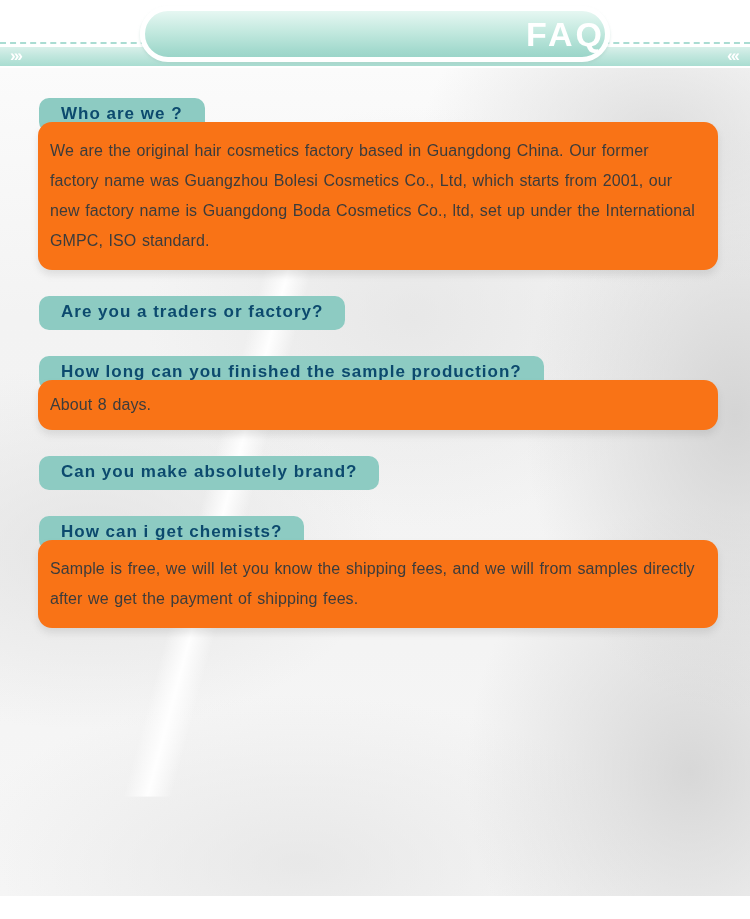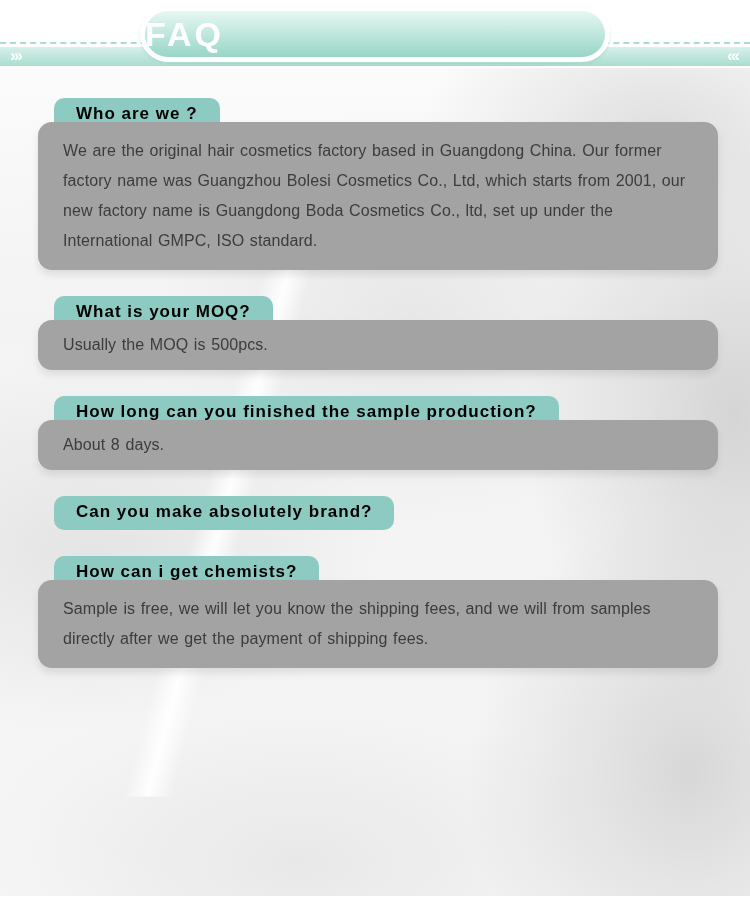--- a/index.html
+++ b/index.html
@@ -40,47 +40,47 @@
     color:#ffffff; font-weight:bold; font-size:17px; letter-spacing:-2px;
   }
   .arrows.left  { left:10px; }
   .arrows.right { right:12px; }
   .title-pill {
     position:absolute; left:50%; top:6px; transform:translateX(-50%);
     width:470px; height:56px;
     border:5px solid #ffffff; border-radius:28px;
     background:linear-gradient(180deg, #e6f7f2 0%, #c3e9df 45%, #a4dace 85%, #9bd5c9 100%);
     box-shadow:0 2px 3px rgba(160,200,190,.4);
-    text-align:left;
+    text-align:right;
   }
   .title-pill .title-text {
     display:inline-block; line-height:46px;
     font-size:34px; font-weight:bold; color:#ffffff; letter-spacing:3px;
   }
 
   
   .faq-list { position:absolute; left:38px; top:68px; width:680px; padding-top:30px; }
   .qa + .qa { margin-top:26px; }
   .q-label {
     position:relative; z-index:1;
     display:inline-block;
-    margin-left:16px;
+    margin-left:1px;
     height:34px; line-height:32px;
     padding:0 22px;
     background:#8dcbc2;
     border-radius:10px;
-    color:#000000; font-size:17px; font-weight:bold; letter-spacing:1px;
+    color:#0c4a6e; font-size:17px; font-weight:bold; letter-spacing:1px;
   }
   .a-card {
     position:relative; z-index:2;
     margin-top:-10px;
-    background:#a3a3a3;
+    background:#f97316;
     border-radius:14px;
     box-shadow:0 5px 7px rgba(120,120,120,.18);
-    padding:14px 18px 14px 25px;
+    padding:14px 18px 14px 12px;
   }
   .a-card.single { padding-top:10px; padding-bottom:10px; }
   .a-card p {
     color:#3c3c3c; font-size:16px; line-height:30px;
     letter-spacing:.1px; word-spacing:1px;
   }
 </style>
 </head>
 <body>
 
@@ -99,28 +99,23 @@
 <div class="faq-list">
 
   <section class="qa">
     <div class="q-label">Who are we ?</div>
     <div class="a-card">
       <p>We are the original hair cosmetics factory based in Guangdong China. Our former factory name was Guangzhou Bolesi Cosmetics Co., Ltd, which starts from 2001, our new factory name is Guangdong Boda Cosmetics Co., ltd, set up under the International GMPC, ISO standard.</p>
     </div>
   </section>
 
   <section class="qa">
+    <div class="q-label">Are you a traders or factory?</div>
   </section>
 
-  <section class="qa">
-    <div class="q-label">What is your MOQ?</div>
-    <div class="a-card single">
-      <p>Usually the MOQ is 500pcs.</p>
-    </div>
-  </section>
 
   <section class="qa">
     <div class="q-label">How long can you finished the sample production?</div>
     <div class="a-card single">
       <p>About 8 days.</p>
     </div>
   </section>
 
   <section class="qa">
     <div class="q-label">Can you make absolutely brand?</div>

